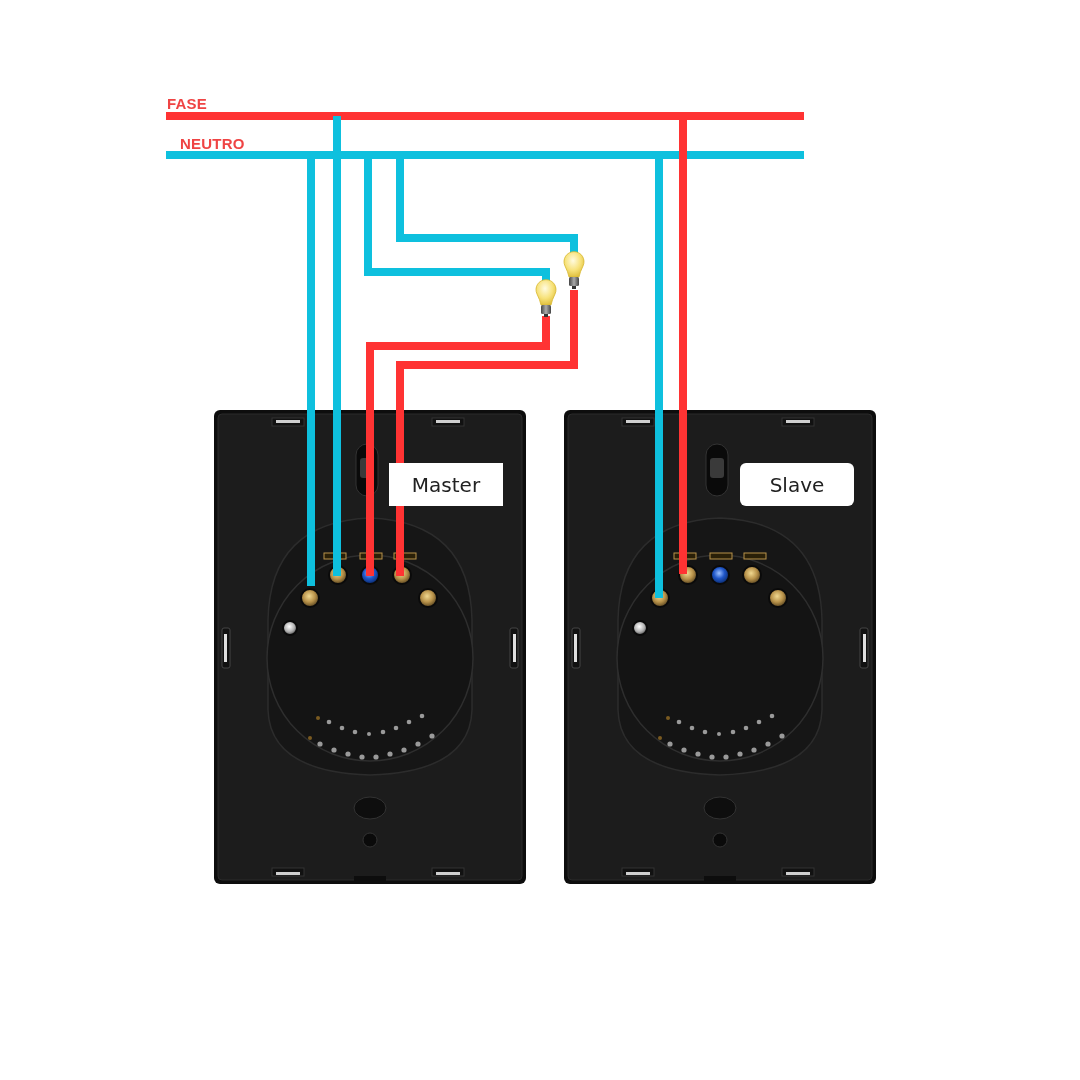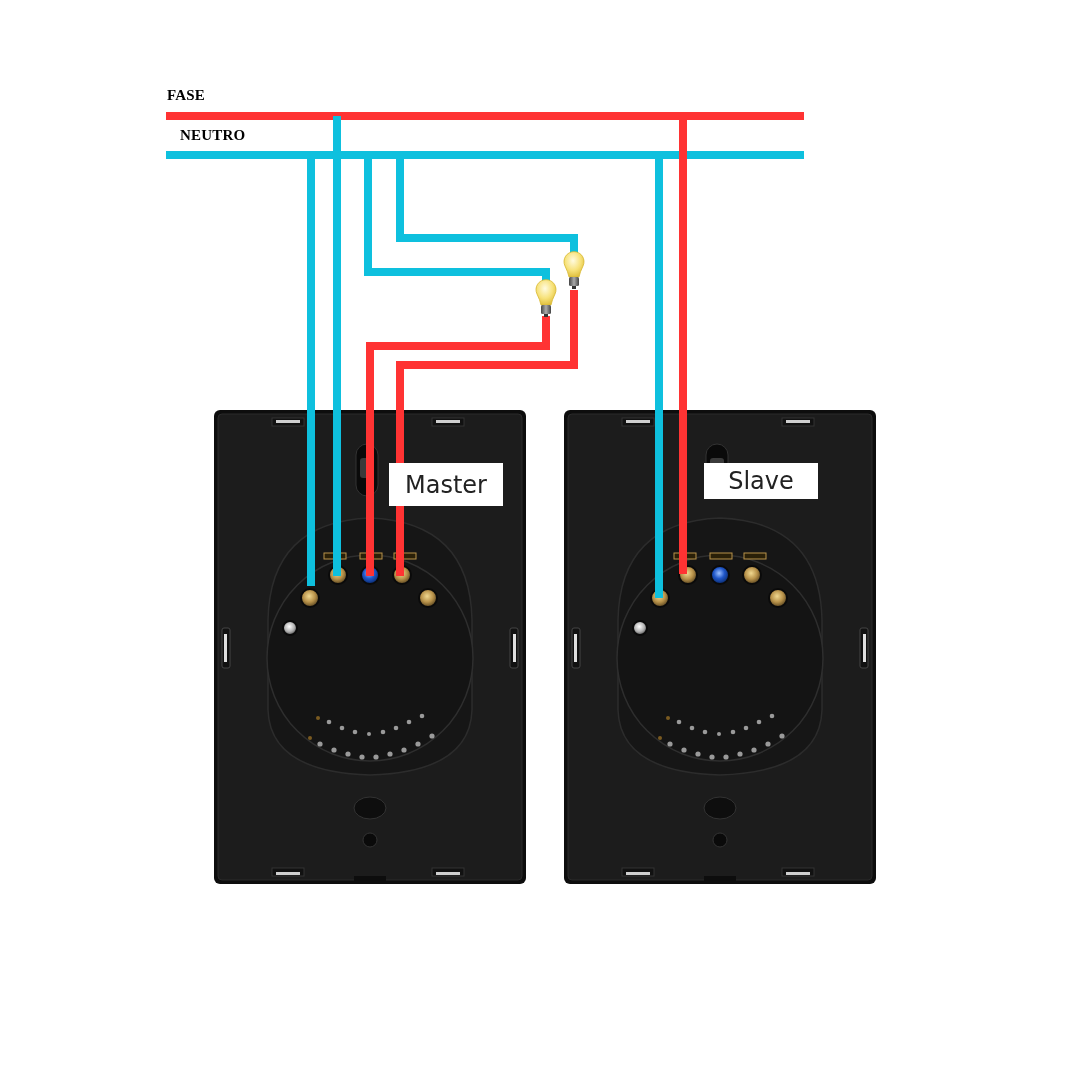--- a/index.html
+++ b/index.html
@@ -1,19 +1,19 @@
 <!DOCTYPE html>
 <html><head>
 <meta charset="utf-8">
 <style>
   html, body { margin: 0; padding: 0; background: #ffffff; }
   body { width: 1080px; height: 1080px; position: relative; overflow: hidden; font-family: "Liberation Sans", sans-serif; }
-  .line-label { position: absolute; font-family: Liberation Serif, serif; font-weight: bold; font-size: 15px; color: #000000; letter-spacing: 0.2px; }
+  .line-label { position: absolute; font-family: Liberation Sans, sans-serif; font-weight: bold; font-size: 15px; color: #ef4444; letter-spacing: 0.2px; margin-top: 8px; }
   svg { position: absolute; left: 0; top: 0; }
-  .switch-tag { position: absolute; background: #ffffff; color: #222222; font-family: "DejaVu Sans", sans-serif; font-size: 24px; display: flex; align-items: center; justify-content: center; }
+  .switch-tag { position: absolute; background: #ffffff; color: #222222; font-family: "DejaVu Sans", sans-serif; font-size: 20px; display: flex; align-items: center; justify-content: center; }
 </style>
 </head>
 <body>
 
 <div class="line-label" style="left:167px; top:87px;">FASE</div>
 <div class="line-label" style="left:180px; top:127px;">NEUTRO</div>
 
 <svg width="1080" height="1080" viewBox="0 0 1080 1080">
   <defs>
     <radialGradient id="brass" cx="45%" cy="40%" r="60%">
@@ -143,13 +143,13 @@
     <rect x="-2" y="18" width="4" height="3" fill="#333"></rect>
   </g>
   <g transform="translate(574,268)">
     <path d="M -9 -2 A 10 10 0 1 1 9 -2 Q 6 4 5 9 L -5 9 Q -6 4 -9 -2 Z" fill="url(#bulbglass)" stroke="#d8b830" stroke-width="0.8"></path>
     <rect x="-5" y="9" width="10" height="9" rx="1.5" fill="url(#bulbbase)"></rect>
     <rect x="-2" y="18" width="4" height="3" fill="#333"></rect>
   </g>
 </svg>
 
 <div class="switch-tag" style="left:389px; top:463px; width:114px; height:43px;">Master</div>
-<div class="switch-tag" style="left:704px; top:463px; width:114px; height:36px;">Slave</div>
+<div class="switch-tag" style="left:740px; top:463px; width:114px; height:43px;border-radius:6px;">Slave</div>
 
 </body></html>

